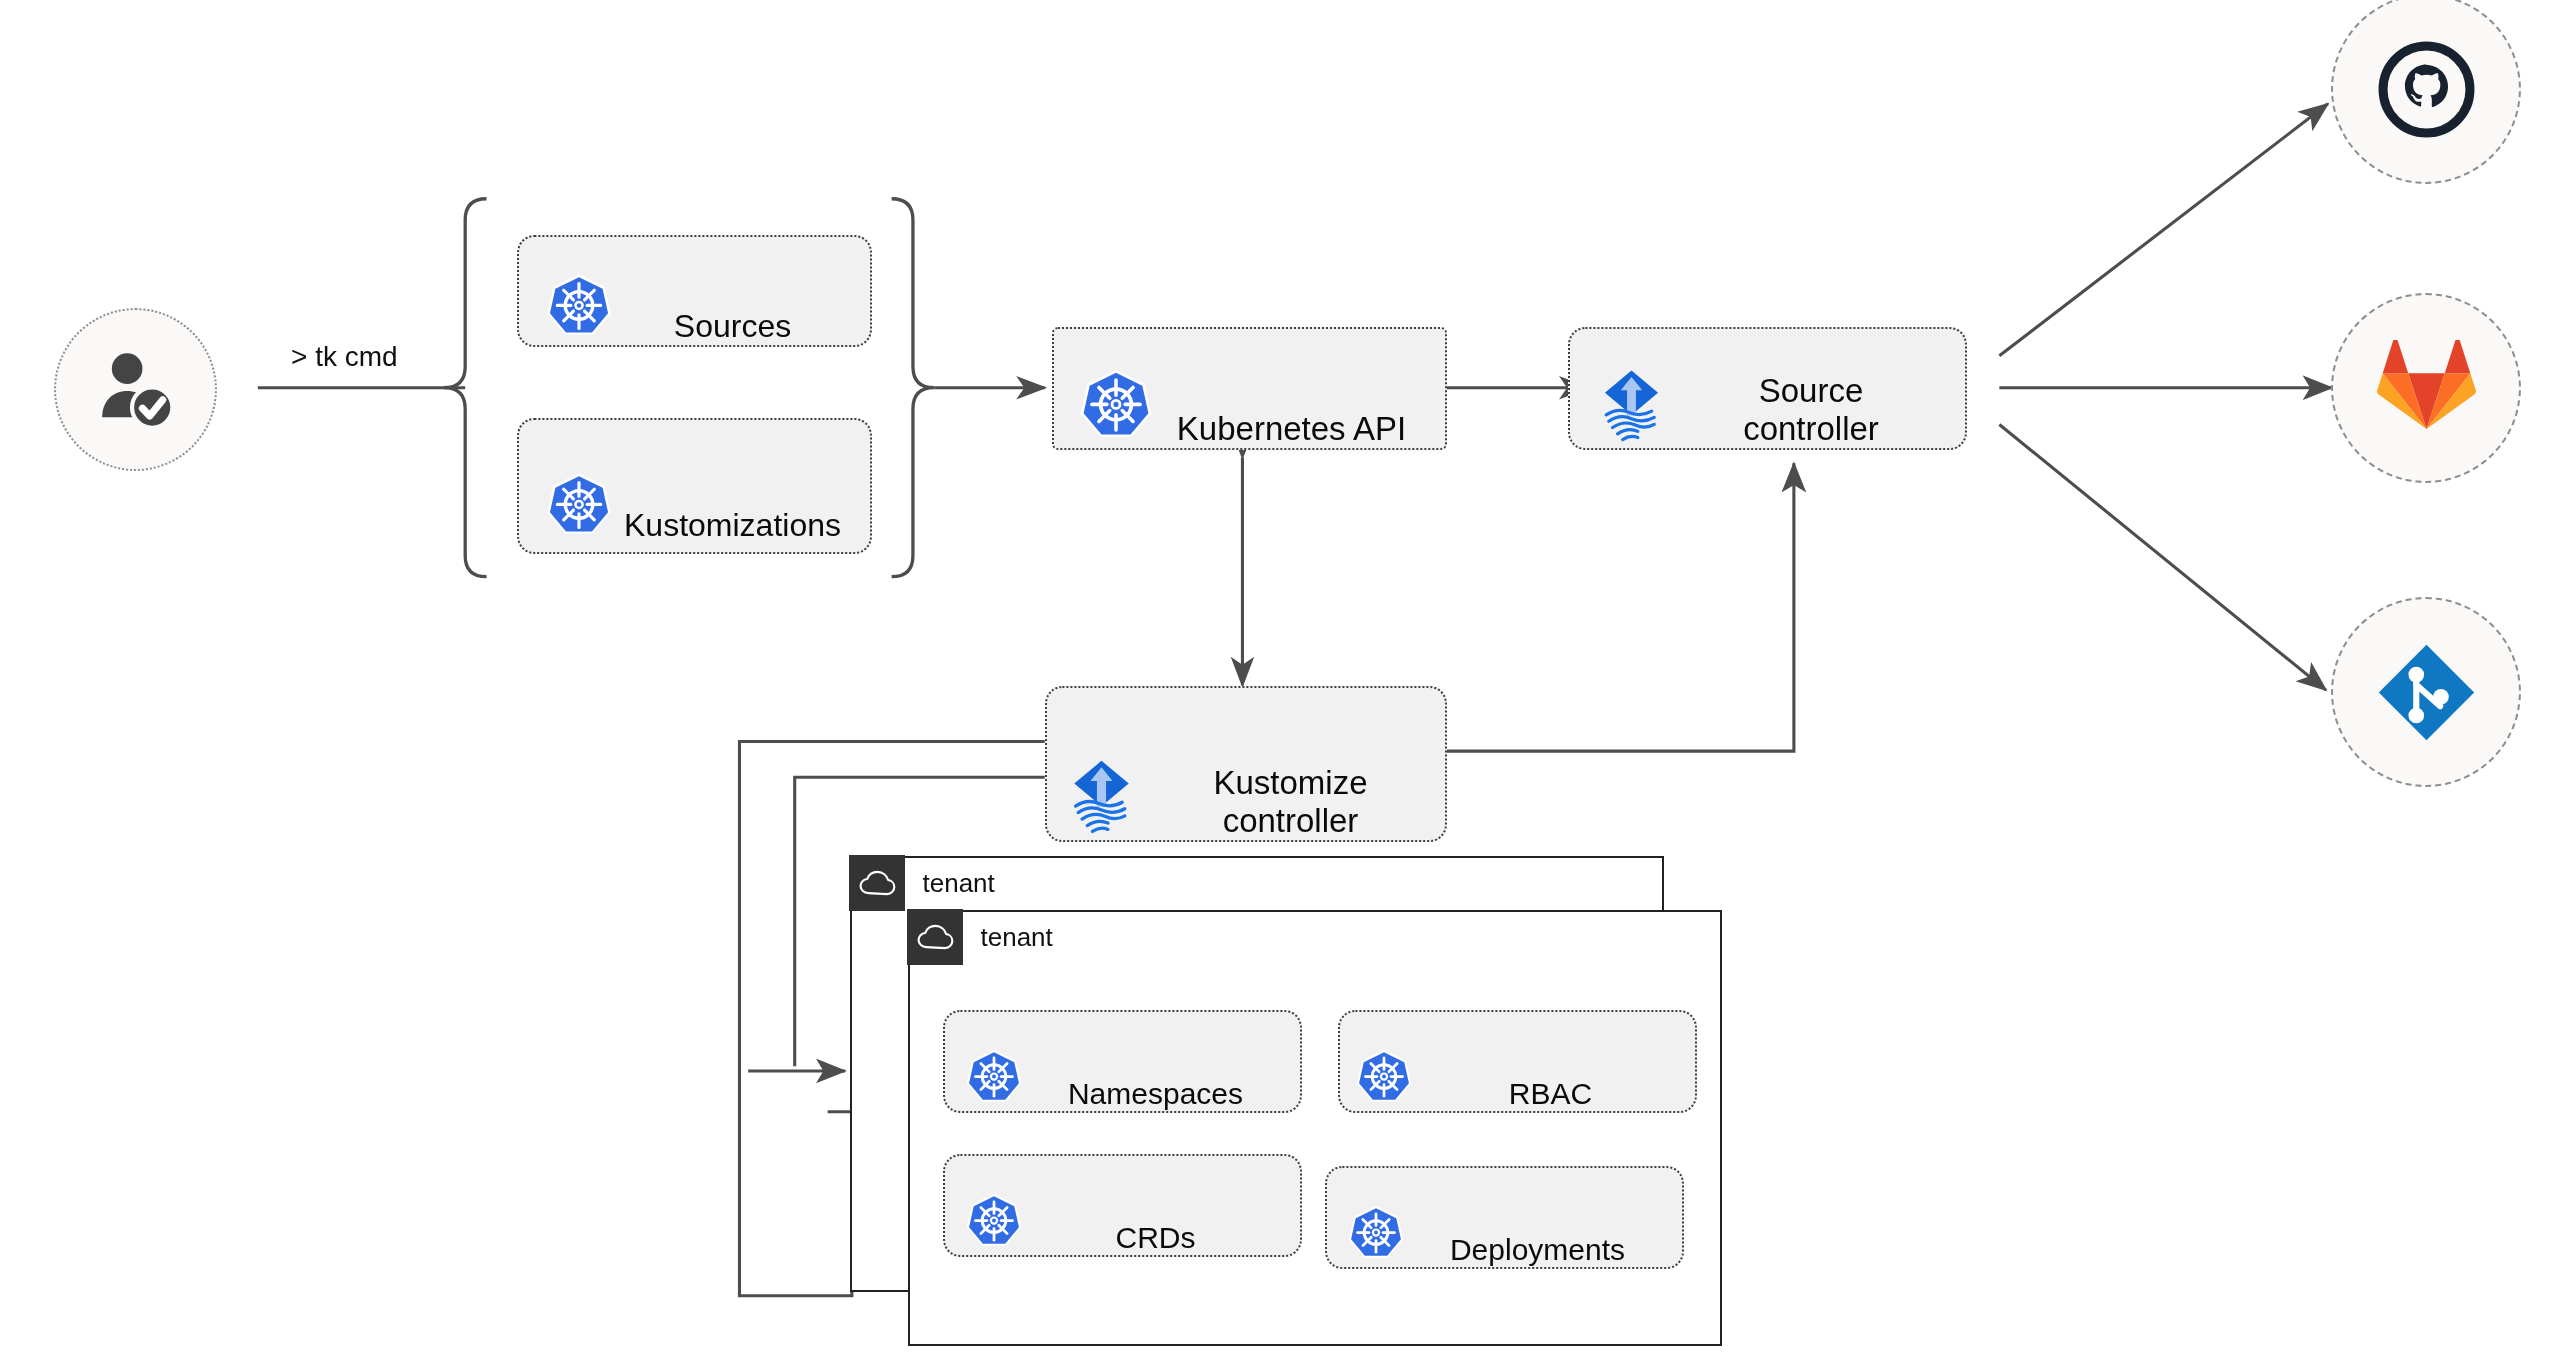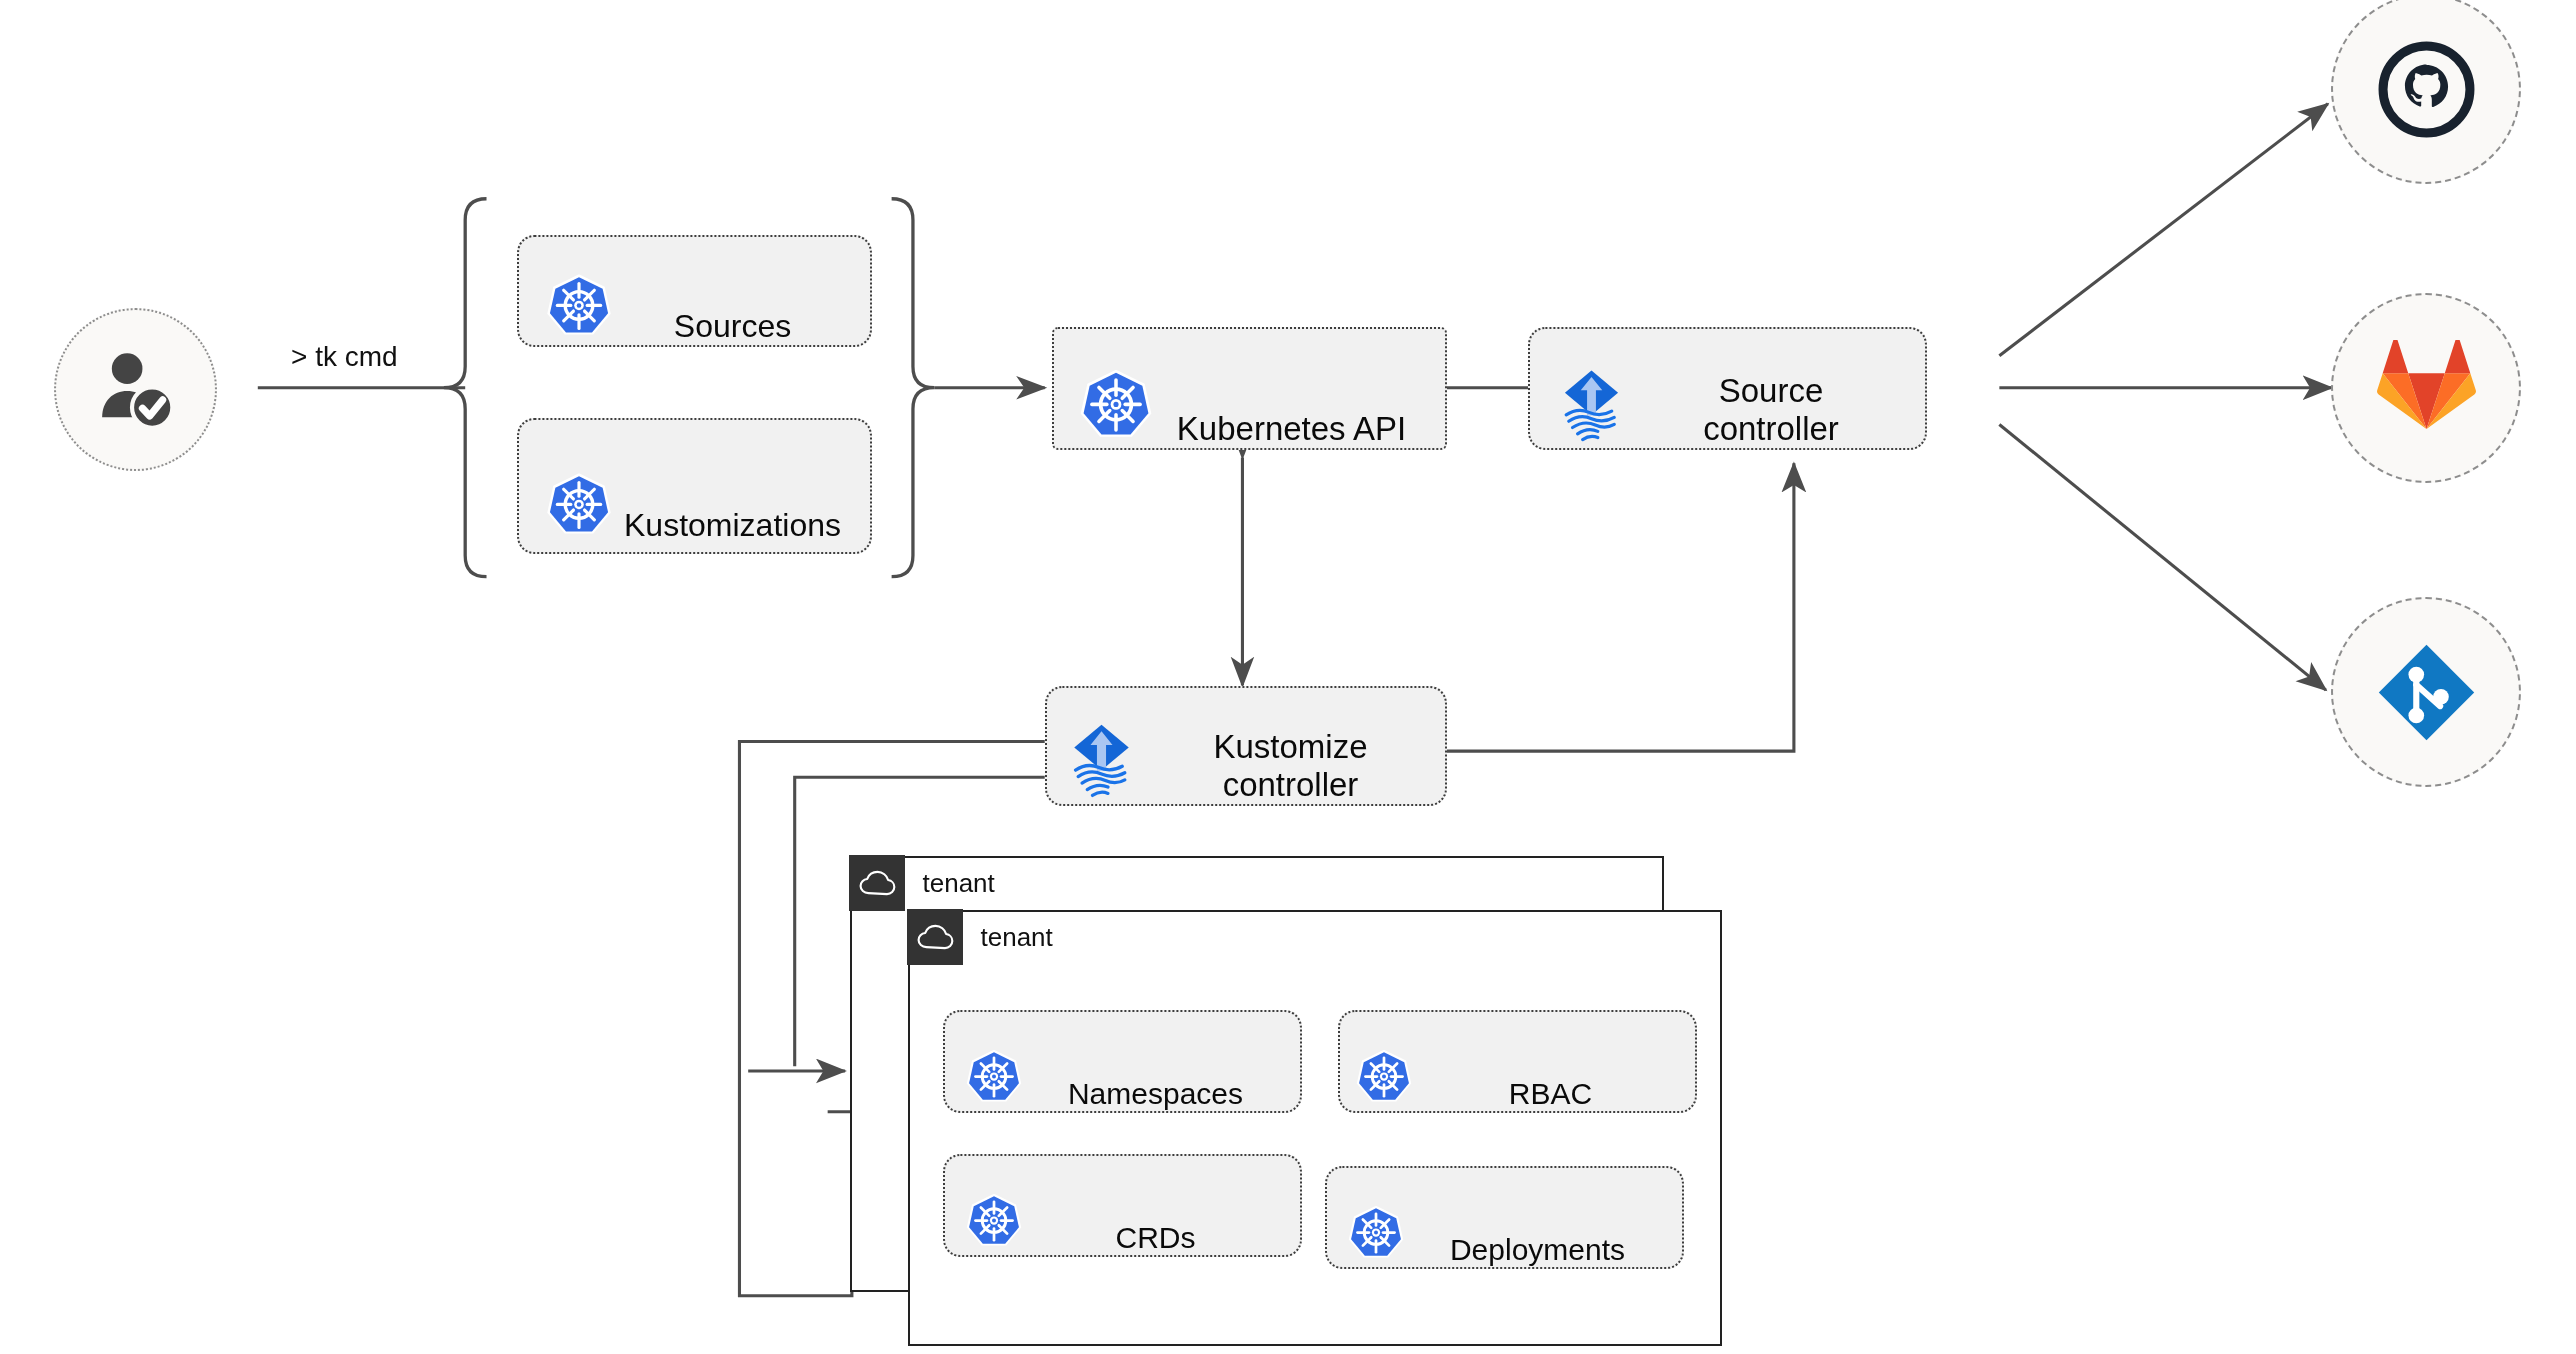--- a/index.html
+++ b/index.html
@@ -175,39 +175,39 @@
             <line x1="26.9" y1="36.6" x2="18" y2="45.5"></line>
         </g>
         <circle cx="32" cy="31.5" r="12.6" fill="none" stroke="#ffffff" stroke-width="3.1"></circle>
         <circle cx="32" cy="31.5" r="4.4" fill="#ffffff"></circle>
         <circle cx="32" cy="31.5" r="2.1" fill="#326CE5"></circle>
       </svg>
     </span>
     <span class="lbl" style="font-size:33px;">Kubernetes API</span>
   </div>
 
-  <div class="card" style="left:1528px;top:327px;width:399px;height:123px;padding:0 21.3px;">
+  <div class="card" style="left:1568px;top:327px;width:399px;height:123px;padding:0 21.3px;">
     <span class="ico">
       <svg width="81" height="81" viewBox="0 0 64 64">
         <path d="M32 6 L53 23.5 L32 41 L11 23.5 Z" fill="#1466D6"></path>
         <path d="M32 11 L40.5 21.5 L35.5 21.5 L35.5 41.5 L28.5 41.5 L28.5 21.5 L23.5 21.5 Z" fill="#A9C6F2"></path>
         <g stroke="#1A73E8" stroke-width="2.5" stroke-linecap="round" fill="none">
           <path d="M12 41 q9,-6 18,-2 q9,4 18,-1"></path>
           <path d="M14 46 q9,-6 18,-2 q9,4 18,-1"></path>
           <path d="M17 51 q9,-6 18,-2 q8,3.5 15,-0.5"></path>
           <path d="M21 56 q8,-5.5 16,-2"></path>
           <path d="M25 60.5 q6,-4 12,-1.6"></path>
         </g>
       </svg>
     </span>
     <span class="lbl" style="font-size:33px;">Source
 controller</span>
   </div>
 
-  <div class="card" style="left:1045px;top:686px;width:402px;height:120px;padding:0 13px;">
+  <div class="card" style="left:1045px;top:686px;width:402px;height:156px;padding:0 13px;">
     <span class="ico">
       <svg width="83" height="83" viewBox="0 0 64 64">
         <path d="M32 6 L53 23.5 L32 41 L11 23.5 Z" fill="#1466D6"></path>
         <path d="M32 11 L40.5 21.5 L35.5 21.5 L35.5 41.5 L28.5 41.5 L28.5 21.5 L23.5 21.5 Z" fill="#A9C6F2"></path>
         <g stroke="#1A73E8" stroke-width="2.5" stroke-linecap="round" fill="none">
           <path d="M12 41 q9,-6 18,-2 q9,4 18,-1"></path>
           <path d="M14 46 q9,-6 18,-2 q9,4 18,-1"></path>
           <path d="M17 51 q9,-6 18,-2 q8,3.5 15,-0.5"></path>
           <path d="M21 56 q8,-5.5 16,-2"></path>
           <path d="M25 60.5 q6,-4 12,-1.6"></path>

